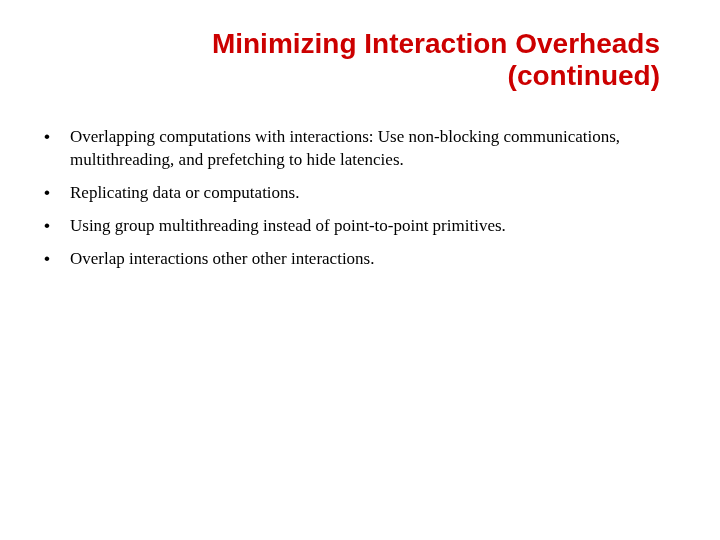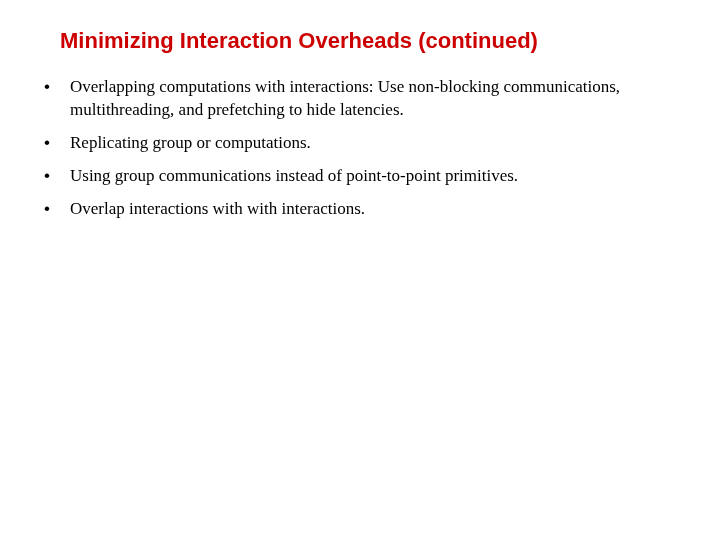--- a/index.html
+++ b/index.html
@@ -9,24 +9,24 @@
     }
     body {
       width: 720px;
       height: 540px;
       background: #ffffff;
       font-family: Arial, Helvetica, sans-serif;
       padding: 28px 30px 30px 30px;
     }
     .title {
       color: #cc0000;
-      font-size: 22px;
+      font-size: 28px;
       font-weight: bold;
-      text-align: left;
-      margin-bottom: 22px;
+      text-align: right;
+      margin-bottom: 34px;
       padding-left: 30px;
       padding-right: 30px;
     }
     .bullet-list {
       list-style: none;
       padding-left: 14px;
     }
     .bullet-item {
       display: flex;
       align-items: flex-start;
@@ -50,23 +50,23 @@
 
 <h1 class="title">Minimizing Interaction Overheads (continued)</h1>
 
 <ul class="bullet-list">
   <li class="bullet-item">
     <span class="bullet-marker">•</span>
     <span class="bullet-text">Overlapping computations with interactions: Use non-blocking communications, multithreading, and prefetching to hide latencies.</span>
   </li>
   <li class="bullet-item">
     <span class="bullet-marker">•</span>
-    <span class="bullet-text">Replicating group or computations.</span>
+    <span class="bullet-text">Replicating data or computations.</span>
   </li>
   <li class="bullet-item">
     <span class="bullet-marker">•</span>
-    <span class="bullet-text">Using group communications instead of point-to-point primitives.</span>
+    <span class="bullet-text">Using group multithreading instead of point-to-point primitives.</span>
   </li>
   <li class="bullet-item">
     <span class="bullet-marker">•</span>
-    <span class="bullet-text">Overlap interactions with with interactions.</span>
+    <span class="bullet-text">Overlap interactions other other interactions.</span>
   </li>
 </ul>
 
 </body></html>

